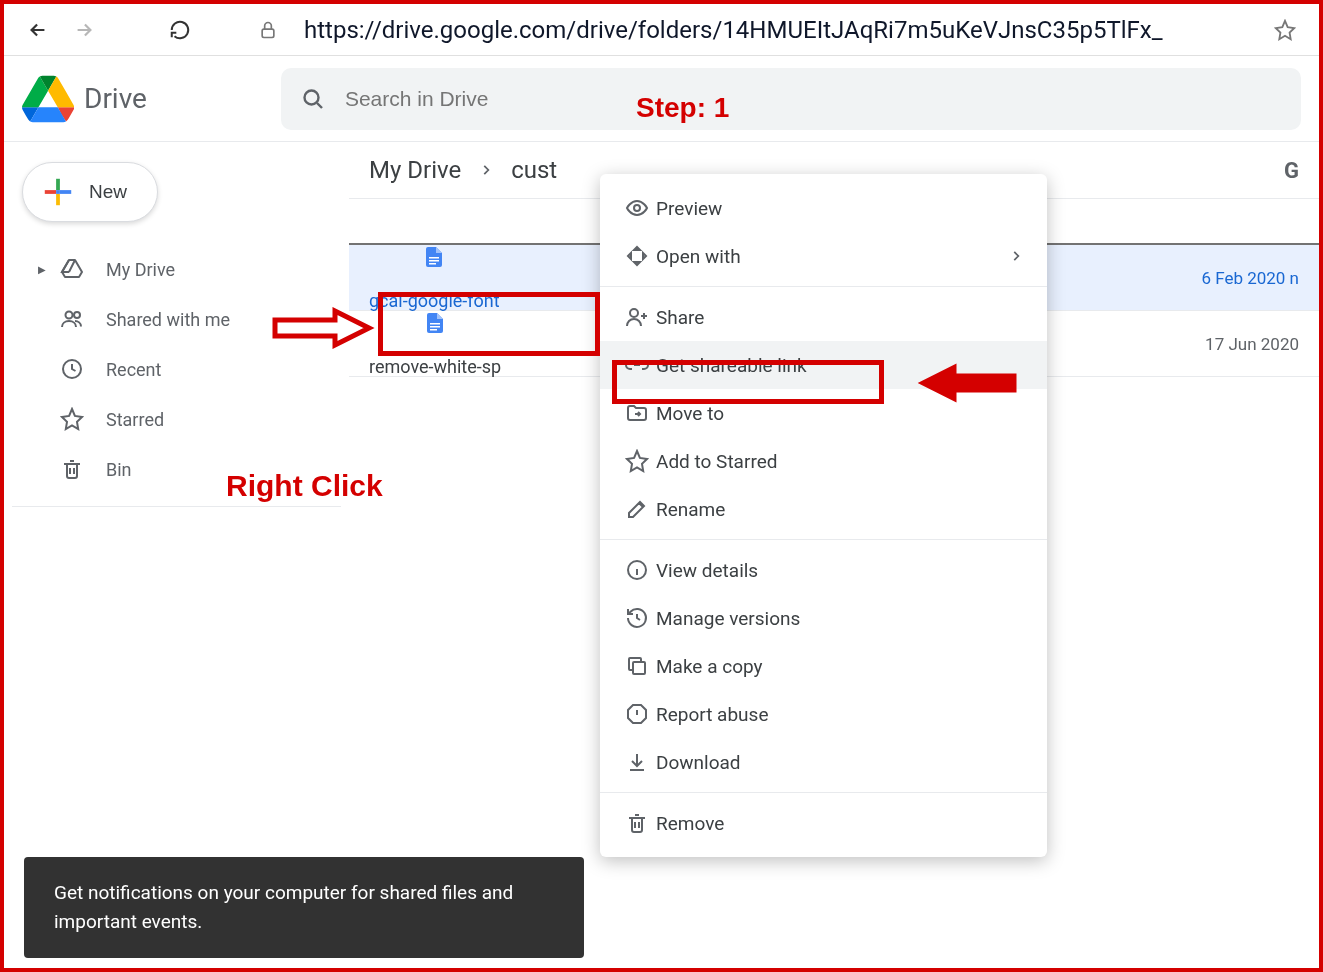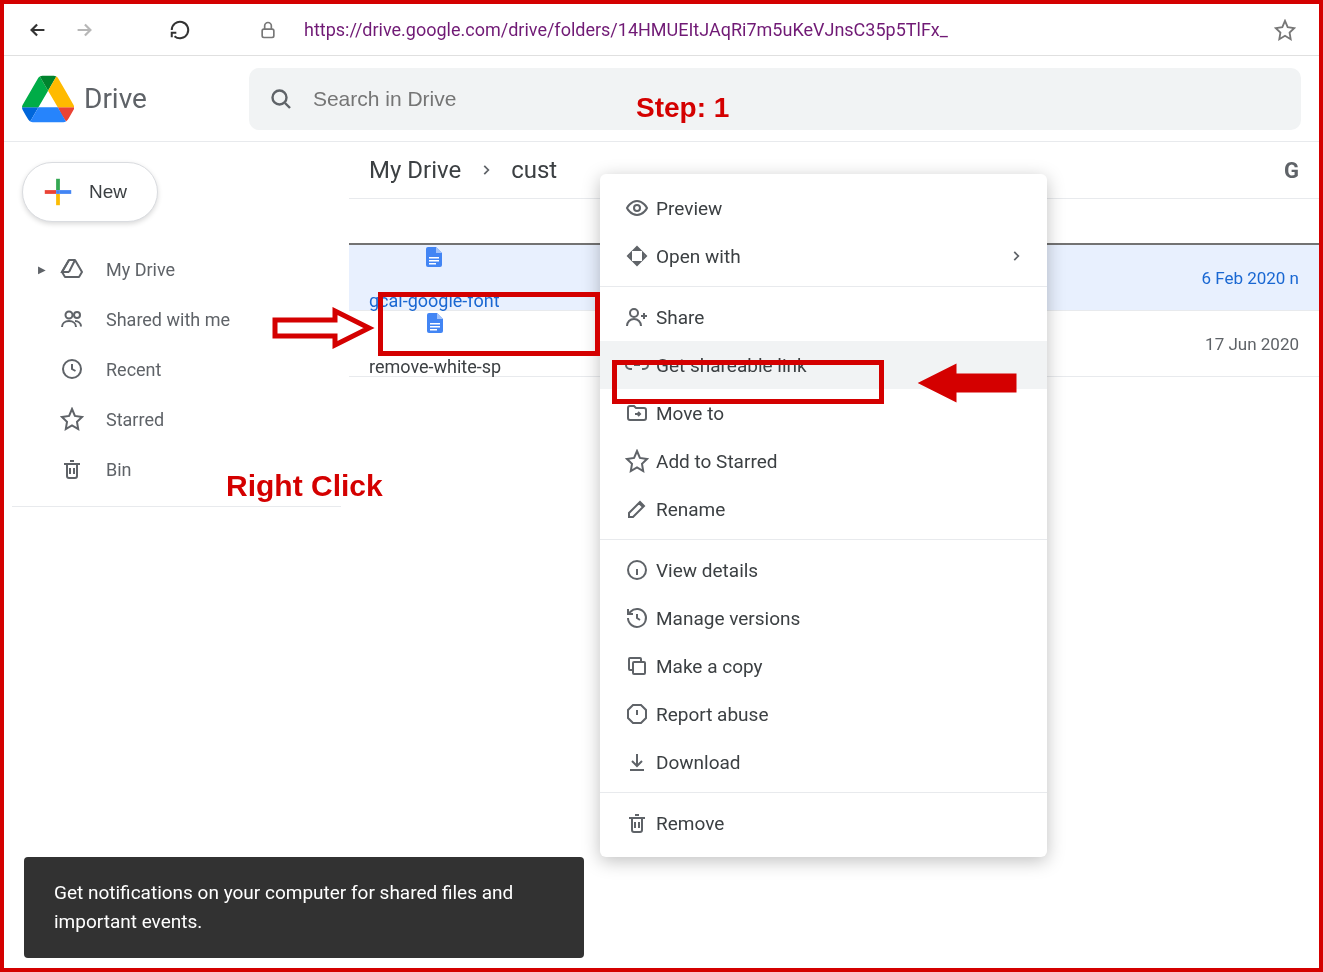--- a/index.html
+++ b/index.html
@@ -20,34 +20,34 @@
       height: 52px;
       display: flex;
       align-items: center;
       padding: 0 16px;
       gap: 10px;
       border-bottom: 1px solid #e0e0e0;
     }
     .nav-btn { width: 36px; height: 36px; display:flex; align-items:center; justify-content:center; border-radius:50%; cursor:pointer; }
     .nav-btn.disabled { opacity: .35; }
     .url-bar { flex:1; display:flex; align-items:center; gap:12px; padding: 0 16px; height:38px; }
-    .url-text { font-size: 18px; color:#701a75; white-space:nowrap; overflow:hidden; }
+    .url-text { font-size: 24px; color:#0f172a; white-space:nowrap; overflow:hidden; }
     .lock-ico { color:#777; }
     
     
     .app-header {
       height: 85px;
       display:flex;
       align-items:center;
       padding: 0 18px;
       gap: 14px;
     }
     .drive-logo { display:flex; align-items:center; gap:10px;text-align:right; }
     .drive-title { font-size: 28px; color:#5f6368; }
-    .search-wrap { flex:1; margin-left: 88px; }
+    .search-wrap { flex:1; margin-left: 120px; }
     .search-box {
       background:#f1f3f4;
       border-radius: 10px;
       height: 62px;
       display:flex;
       align-items:center;
       padding: 0 20px;
       gap: 20px;
     }
     .search-input { border:none; background:transparent; font-size:21px; color:#5f6368; outline:none; flex:1; }

